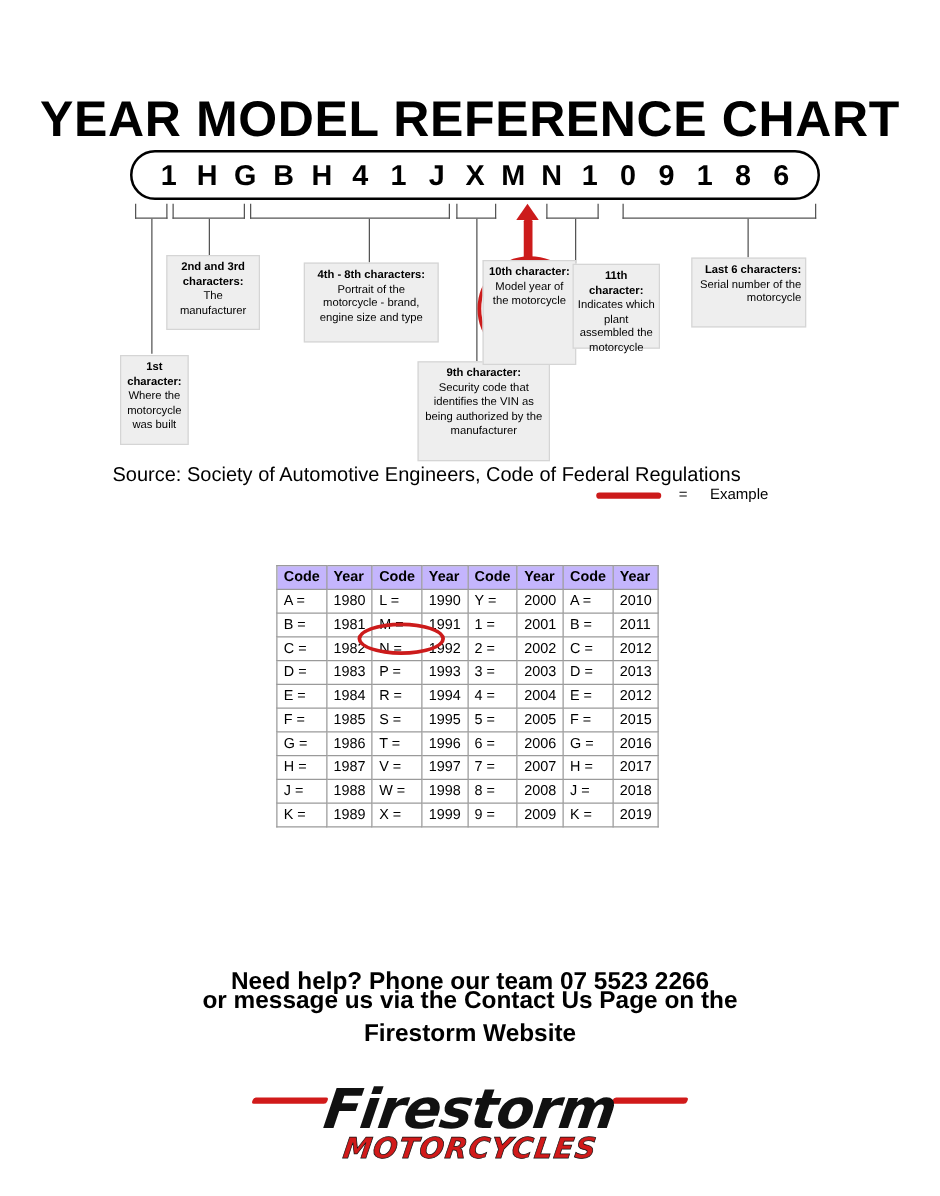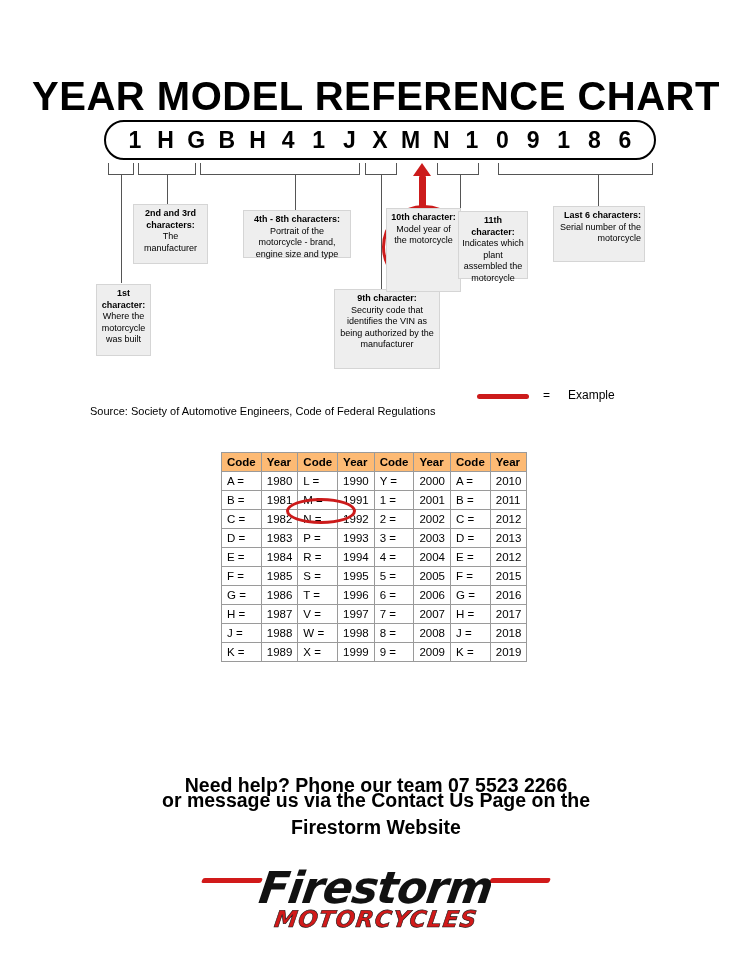--- a/index.html
+++ b/index.html
@@ -100,22 +100,22 @@
     position: absolute;
     border: 3px solid #cc1b1b;
     border-radius: 50%;
     box-sizing: border-box;
   }
 
   
   .source {
     position: absolute;
     left: 90px;
-    top: 405px;
-    font-size: 11px;
+    top: 372px;
+    font-size: 16px;
   }
   .legend-line {
     position: absolute;
     left: 477px;
     top: 394px;
     width: 52px;
     height: 5px;
     background: #cc1b1b;
     border-radius: 3px;
   }
@@ -146,21 +146,21 @@
     height: 19px;
     box-sizing: border-box;
     text-align: left;
     white-space: nowrap;
     font-weight: normal;
   }
   .code-table th {
     font-weight: bold;
     font-size: 11.5px;
     text-align: left;
-    background: #fdba74;
+    background: #c4b5fd;
   }
   .code-table td.code { width: 36px; }
   .code-table td.year { width: 34px; }
 
   .table-ellipse {
     position: absolute;
     left: 286px;
     top: 498px;
     width: 70px;
     height: 26px;
@@ -269,21 +269,21 @@
 <div class="note" style="left:96px; top:284px; width:55px; height:72px;">
   <b>1st character:</b><br>
   <span>Where the motorcycle was built</span>
 </div>
 
 <div class="note" style="left:133px; top:204px; width:75px; height:60px;">
   <b>2nd and 3rd characters:</b><br>
   <span>The manufacturer</span>
 </div>
 
-<div class="note" style="left:243px; top:210px; width:108px; height:48px;">
+<div class="note" style="left:243px; top:210px; width:108px; height:64px;">
   <b>4th - 8th characters:</b><br>
   <span>Portrait of the motorcycle - brand, engine size and type</span>
 </div>
 
 <div class="note" style="left:334px; top:289px; width:106px; height:80px;">
   <b>9th character:</b><br>
   <span>Security code that identifies the VIN as being authorized by the manufacturer</span>
 </div>
 
 <div class="note" style="left:386px; top:208px; width:75px; height:84px;">

